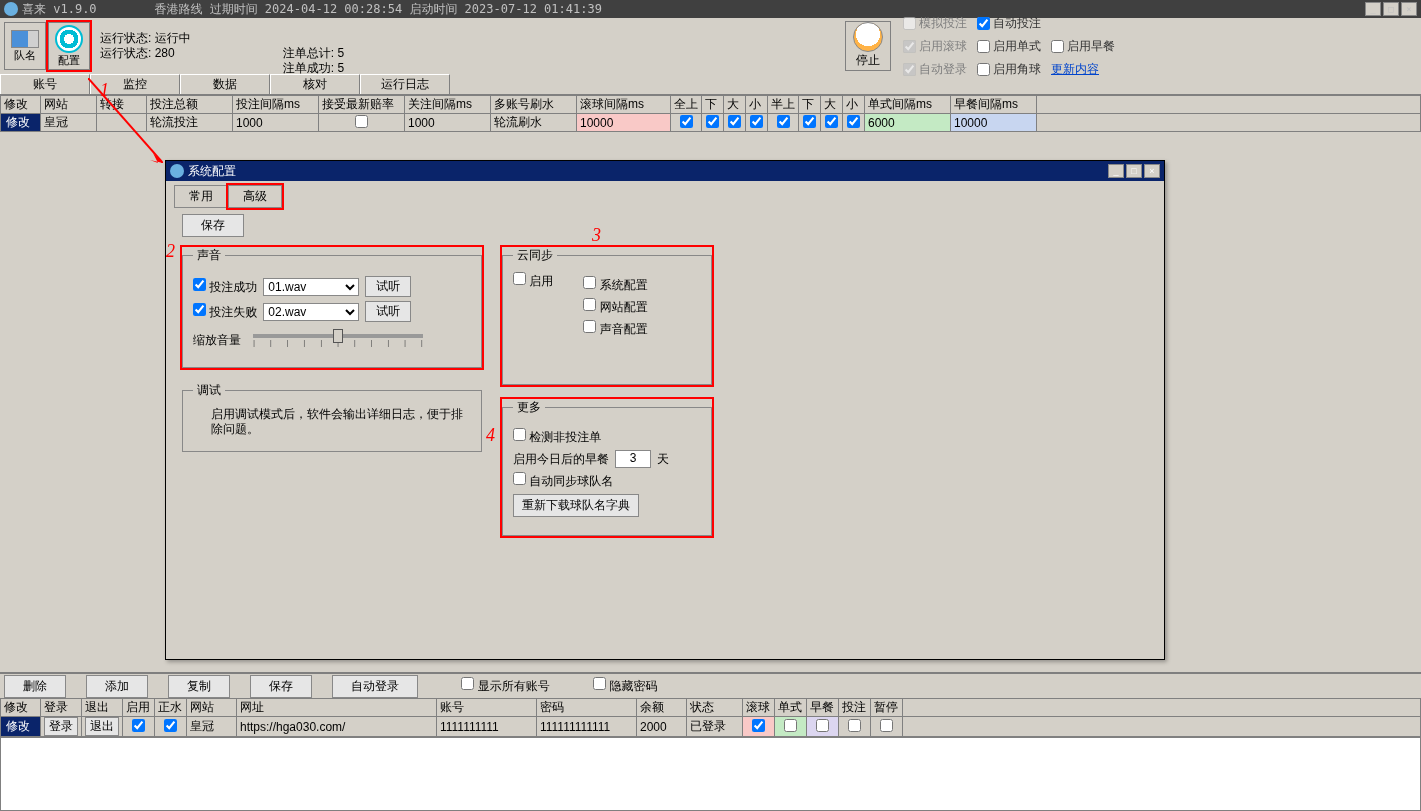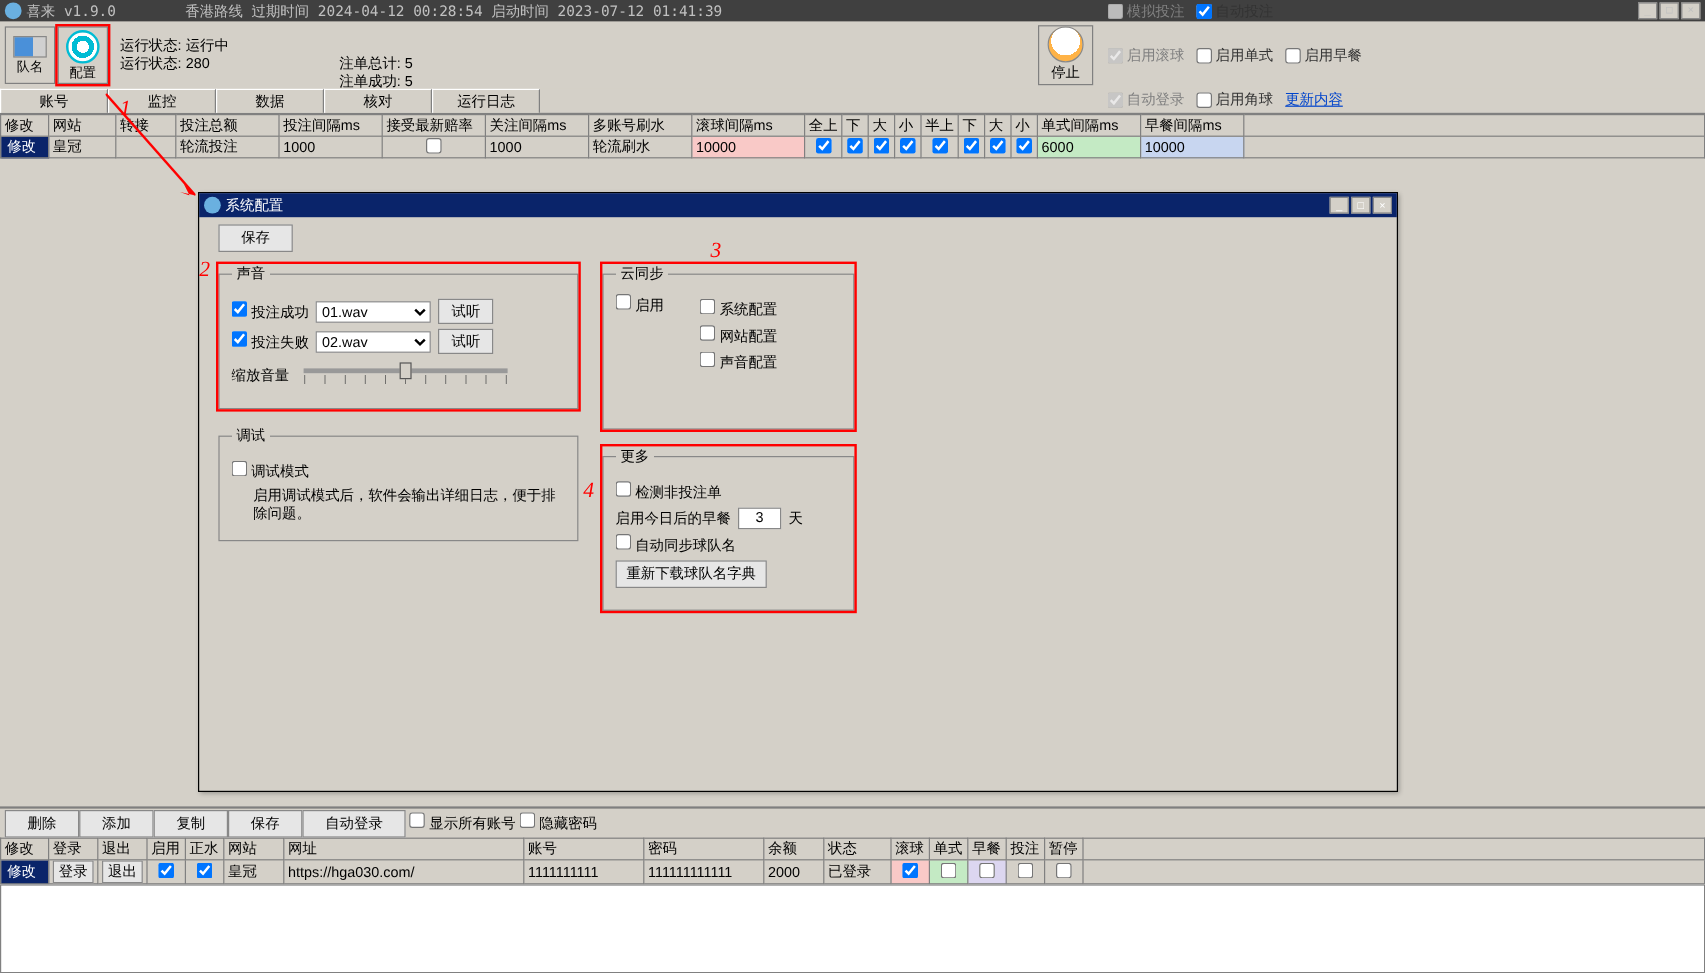--- a/index.html
+++ b/index.html
@@ -14,21 +14,21 @@
 
 .toprow { background: #d4d0c8; height: 56px; display: flex; align-items: center; padding: 2px 4px; gap: 2px; }
 .tool-btn { display: flex; flex-direction: column; align-items: center; justify-content: center; width: 42px; height: 48px; border: 1px solid #808080; background: #d4d0c8; font-size: 11px; }
 .tool-btn.highlight { outline: 2px solid red; }
 .tool-icon-blue { width: 28px; height: 18px; background: linear-gradient(to right, #4a90d9 60%, #d0d0d0 60%); border: 1px solid #888; }
 .tool-icon-gear { width: 28px; height: 28px; border-radius: 50%; background: radial-gradient(circle, #fff 30%, #00bcd4 30% 55%, #fff 55%); border: 2px solid #00bcd4; }
 .status-block { margin-left: 8px; line-height: 15px; }
 .stats-block { margin-left: 90px; line-height: 15px; margin-top: 44px; }
 .stop-btn { margin-left: auto; margin-right: 10px; display: flex; flex-direction: column; align-items: center; width: 46px; height: 50px; border: 1px solid #808080; }
 .stop-btn .cat { width: 30px; height: 30px; border-radius: 50%; background: radial-gradient(circle at 50% 40%, #fff 55%, #ffb347 55%); border: 1px solid #888; }
-.opts-grid { display: grid; grid-template-columns: repeat(3, auto); gap: 20px 10px; align-items: center;}
+.opts-grid { display: grid; grid-template-columns: repeat(3, auto); gap: 6px 10px; margin-right: 20px; align-items: center;}
 .opts-grid label { display: flex; align-items: center; gap: 3px; color: #333; }
 .opts-grid label.grey { color: #808080; }
 .opts-grid .link { color: #0044cc; text-decoration: underline; cursor: pointer; }
 
 
 .tabs { display: flex; background: #d4d0c8; height: 21px; border-bottom: 1px solid #808080; }
 .tab { width: 90px; border: 1px solid #fff; border-right-color:#808080; border-bottom: none; text-align: center; line-height: 19px; background: #d4d0c8; }
 
 
 table { border-collapse: collapse; width: 100%; }
@@ -53,21 +53,21 @@
 legend { padding: 0 4px; }
 .fs-row { display: flex; align-items: center; gap: 6px; margin: 4px 0; }
 .sel { width: 96px; font-size: 12px; height: 18px; border: 1px solid #888; background: #fff;}
 .group-cols { display: flex; gap: 20px; }
 .col { flex: 0 0 auto; }
 .red-box { outline: 2px solid red; }
 .red-num { position: absolute; color: red; font-size: 18px; font-family: serif; font-style: italic; }
 
 
 .bottom-panel { position: absolute; left: 0; right: 0; bottom: 0; border-top: 2px solid #7f7f7f; }
-.bottom-controls { height: 24px; display: flex; align-items: center; gap: 0; padding: 2px 4px; background: #d4d0c8; }
+.bottom-controls { height: 24px; display: flex; align-items: center; gap: 20px; padding: 2px 4px; background: #d4d0c8; }
 .col-rb { background: #f9c9c7; }
 .col-sg { background: #c4eac4; }
 .col-bc { background: #dcd6f0; }
 
 .slider-track { width: 170px; height: 4px; background: #999; position: relative; margin-left: 6px; }
 .slider-thumb { position: absolute; top: -5px; left: 80px; width: 10px; height: 14px; background: #d4d0c8; border: 1px solid #555; }
 .slider-ticks { display:flex; justify-content: space-between; width:170px; margin-left:6px; font-size:8px; color:#555;}
 .spinner { width:36px; height:18px; border:1px solid #888; background:#fff; text-align:center;}
 
 </style>
@@ -218,20 +218,24 @@
 <div class="dialog">
   <div class="dlg-title">
     <span class="icon"></span>
     <span>系统配置</span>
     <div style="margin-left:auto" class="win-btns">
       <div class="win-btn">_</div>
       <div class="win-btn">□</div>
       <div class="win-btn">×</div>
     </div>
   </div>
+  <div class="dlg-tabs">
+    <div class="dlg-tab">常用</div>
+    <div class="dlg-tab highlight">高级</div>
+  </div>
   <div class="dlg-body">
     <button class="btn">保存</button>
 
     <div class="group-cols">
 
       <div class="col" style="width:300px; position:relative;">
         <div class="red-num" style="left:-16px; top:4px;">2</div>
         <fieldset class="red-box">
           <legend>声音</legend>
           <div class="fs-row">
@@ -262,23 +266,20 @@
                   <span>|</span>
                   <span>|</span>
                   <span>|</span>
                 </div>
             </div>
           </div>
         </fieldset>
 
         <fieldset style="margin-top:14px">
           <legend>调试</legend>
-          <div class="fs-row">
-              <label><input type="checkbox" style=""> <span>调试模式</span></label>
-            </div>
           <div style="margin-left:18px; line-height:15px;">启用调试模式后，软件会输出详细日志，便于排除问题。</div>
         </fieldset>
       </div>
 
       <div class="col" style="width:210px; position:relative;">
         <div class="red-num" style="left:90px; top:-12px;">3</div>
         <fieldset class="red-box">
           <legend>云同步</legend>
           <div style="display:flex; gap:30px;">
             <div>

